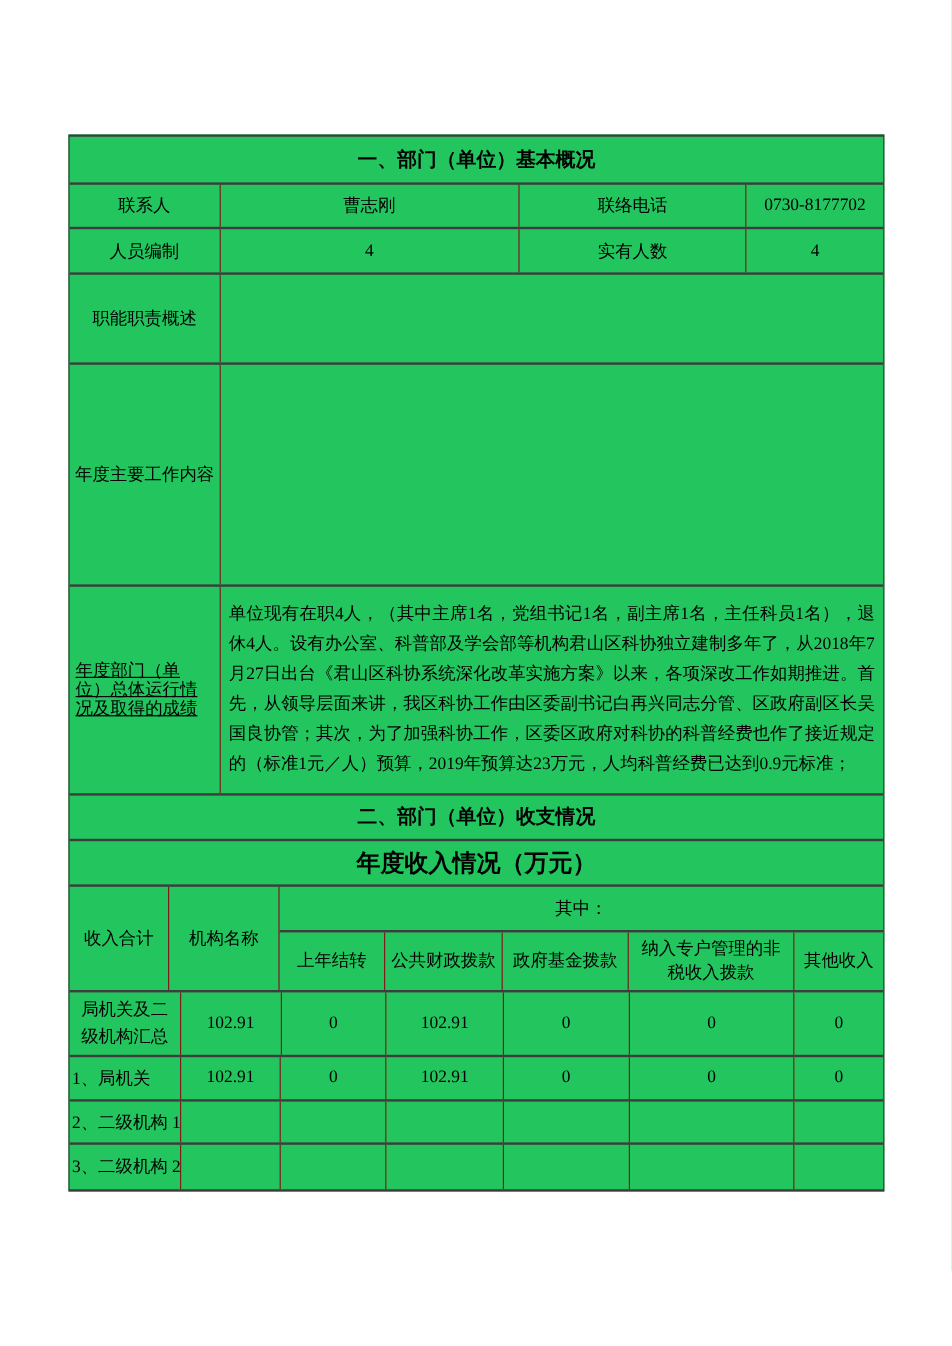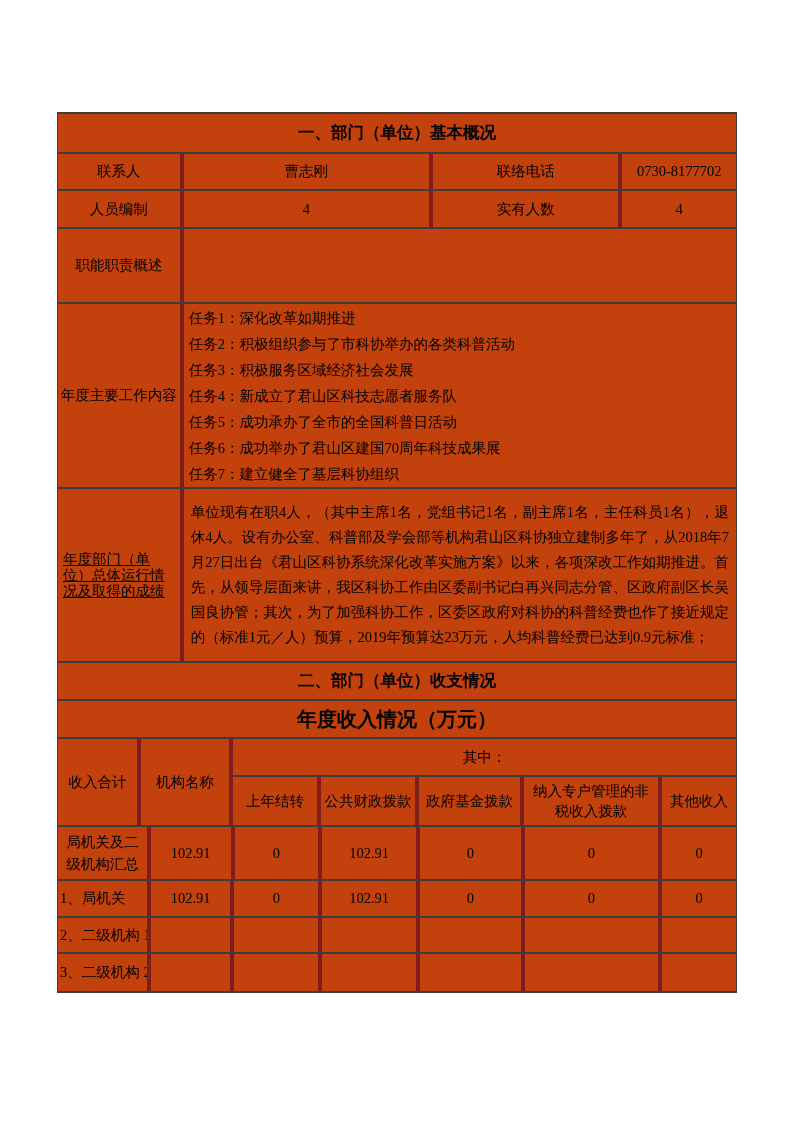--- a/index.html
+++ b/index.html
@@ -5,26 +5,26 @@
   * { box-sizing: border-box; margin: 0; padding: 0; }
   html, body { background: #ffffff; }
   body {
     width: 793px; height: 1122px; position: relative;
     font-family: "Liberation Serif", "DejaVu Serif", serif;
     font-size: 14.5px; color: #000;
   }
   .doc-table {
     position: absolute; left: 57px; top: 112px; width: 680px;
     border: 2px solid #3d3d3d; border-left-width: 1px; border-right-width: 1px;
-    background: #c2410c;
+    background: #22c55e;
   }
   .row { display: flex; border-bottom: 2px solid #3d3d3d; }
   .row.no-bb { border-bottom: none; }
   .cell {
-    border-right: 4px solid #7f1d1d;
+    border-right: 1px solid #7f1d1d;
     display: flex; align-items: center; justify-content: center;
     text-align: center; overflow: hidden;
   }
   .cell.last { border-right: none; }
   .cell.left { justify-content: flex-start; text-align: left; }
 
   
   .w126{width:126px}.w250{width:250px}.w190{width:190px}.w114{width:114px}.w554{width:554px}
   
   .w93{width:93px}.w84{width:84px}.w88{width:88px}.w98{width:98px}.w105{width:105px}.w138{width:138px}.w74{width:74px}
@@ -80,31 +80,20 @@
     <div class="cell w190">实有人数</div>
     <div class="cell w114 last">4</div>
   </div>
 
   <div class="row h75">
     <div class="cell w126">职能职责概述</div>
   </div>
 
   <div class="row h185">
     <div class="cell w126">年度主要工作内容</div>
-    <div class="cell w554 last left">
-      <div class="tasks-list">
-        <div>任务1：深化改革如期推进</div>
-        <div>任务2：积极组织参与了市科协举办的各类科普活动</div>
-        <div>任务3：积极服务区域经济社会发展</div>
-        <div>任务4：新成立了君山区科技志愿者服务队</div>
-        <div>任务5：成功承办了全市的全国科普日活动</div>
-        <div>任务6：成功举办了君山区建国70周年科技成果展</div>
-        <div>任务7：建立健全了基层科协组织</div>
-      </div>
-    </div>
   </div>
 
   <div class="row h174">
     <div class="cell w126 left">
       <div class="label-multi">年度部门（单位）总体运行情况及取得的成绩</div>
     </div>
     <div class="cell w554 last left">
       <div class="para perf">单位现有在职4人，（其中主席1名，党组书记1名，副主席1名，主任科员1名），退休4人。设有办公室、科普部及学会部等机构君山区科协独立建制多年了，从2018年7月27日出台《君山区科协系统深化改革实施方案》以来，各项深改工作如期推进。首先，从领导层面来讲，我区科协工作由区委副书记白再兴同志分管、区政府副区长吴国良协管；其次，为了加强科协工作，区委区政府对科协的科普经费也作了接近规定的（标准1元／人）预算，2019年预算达23万元，人均科普经费已达到0.9元标准；</div>
     </div>
   </div>

